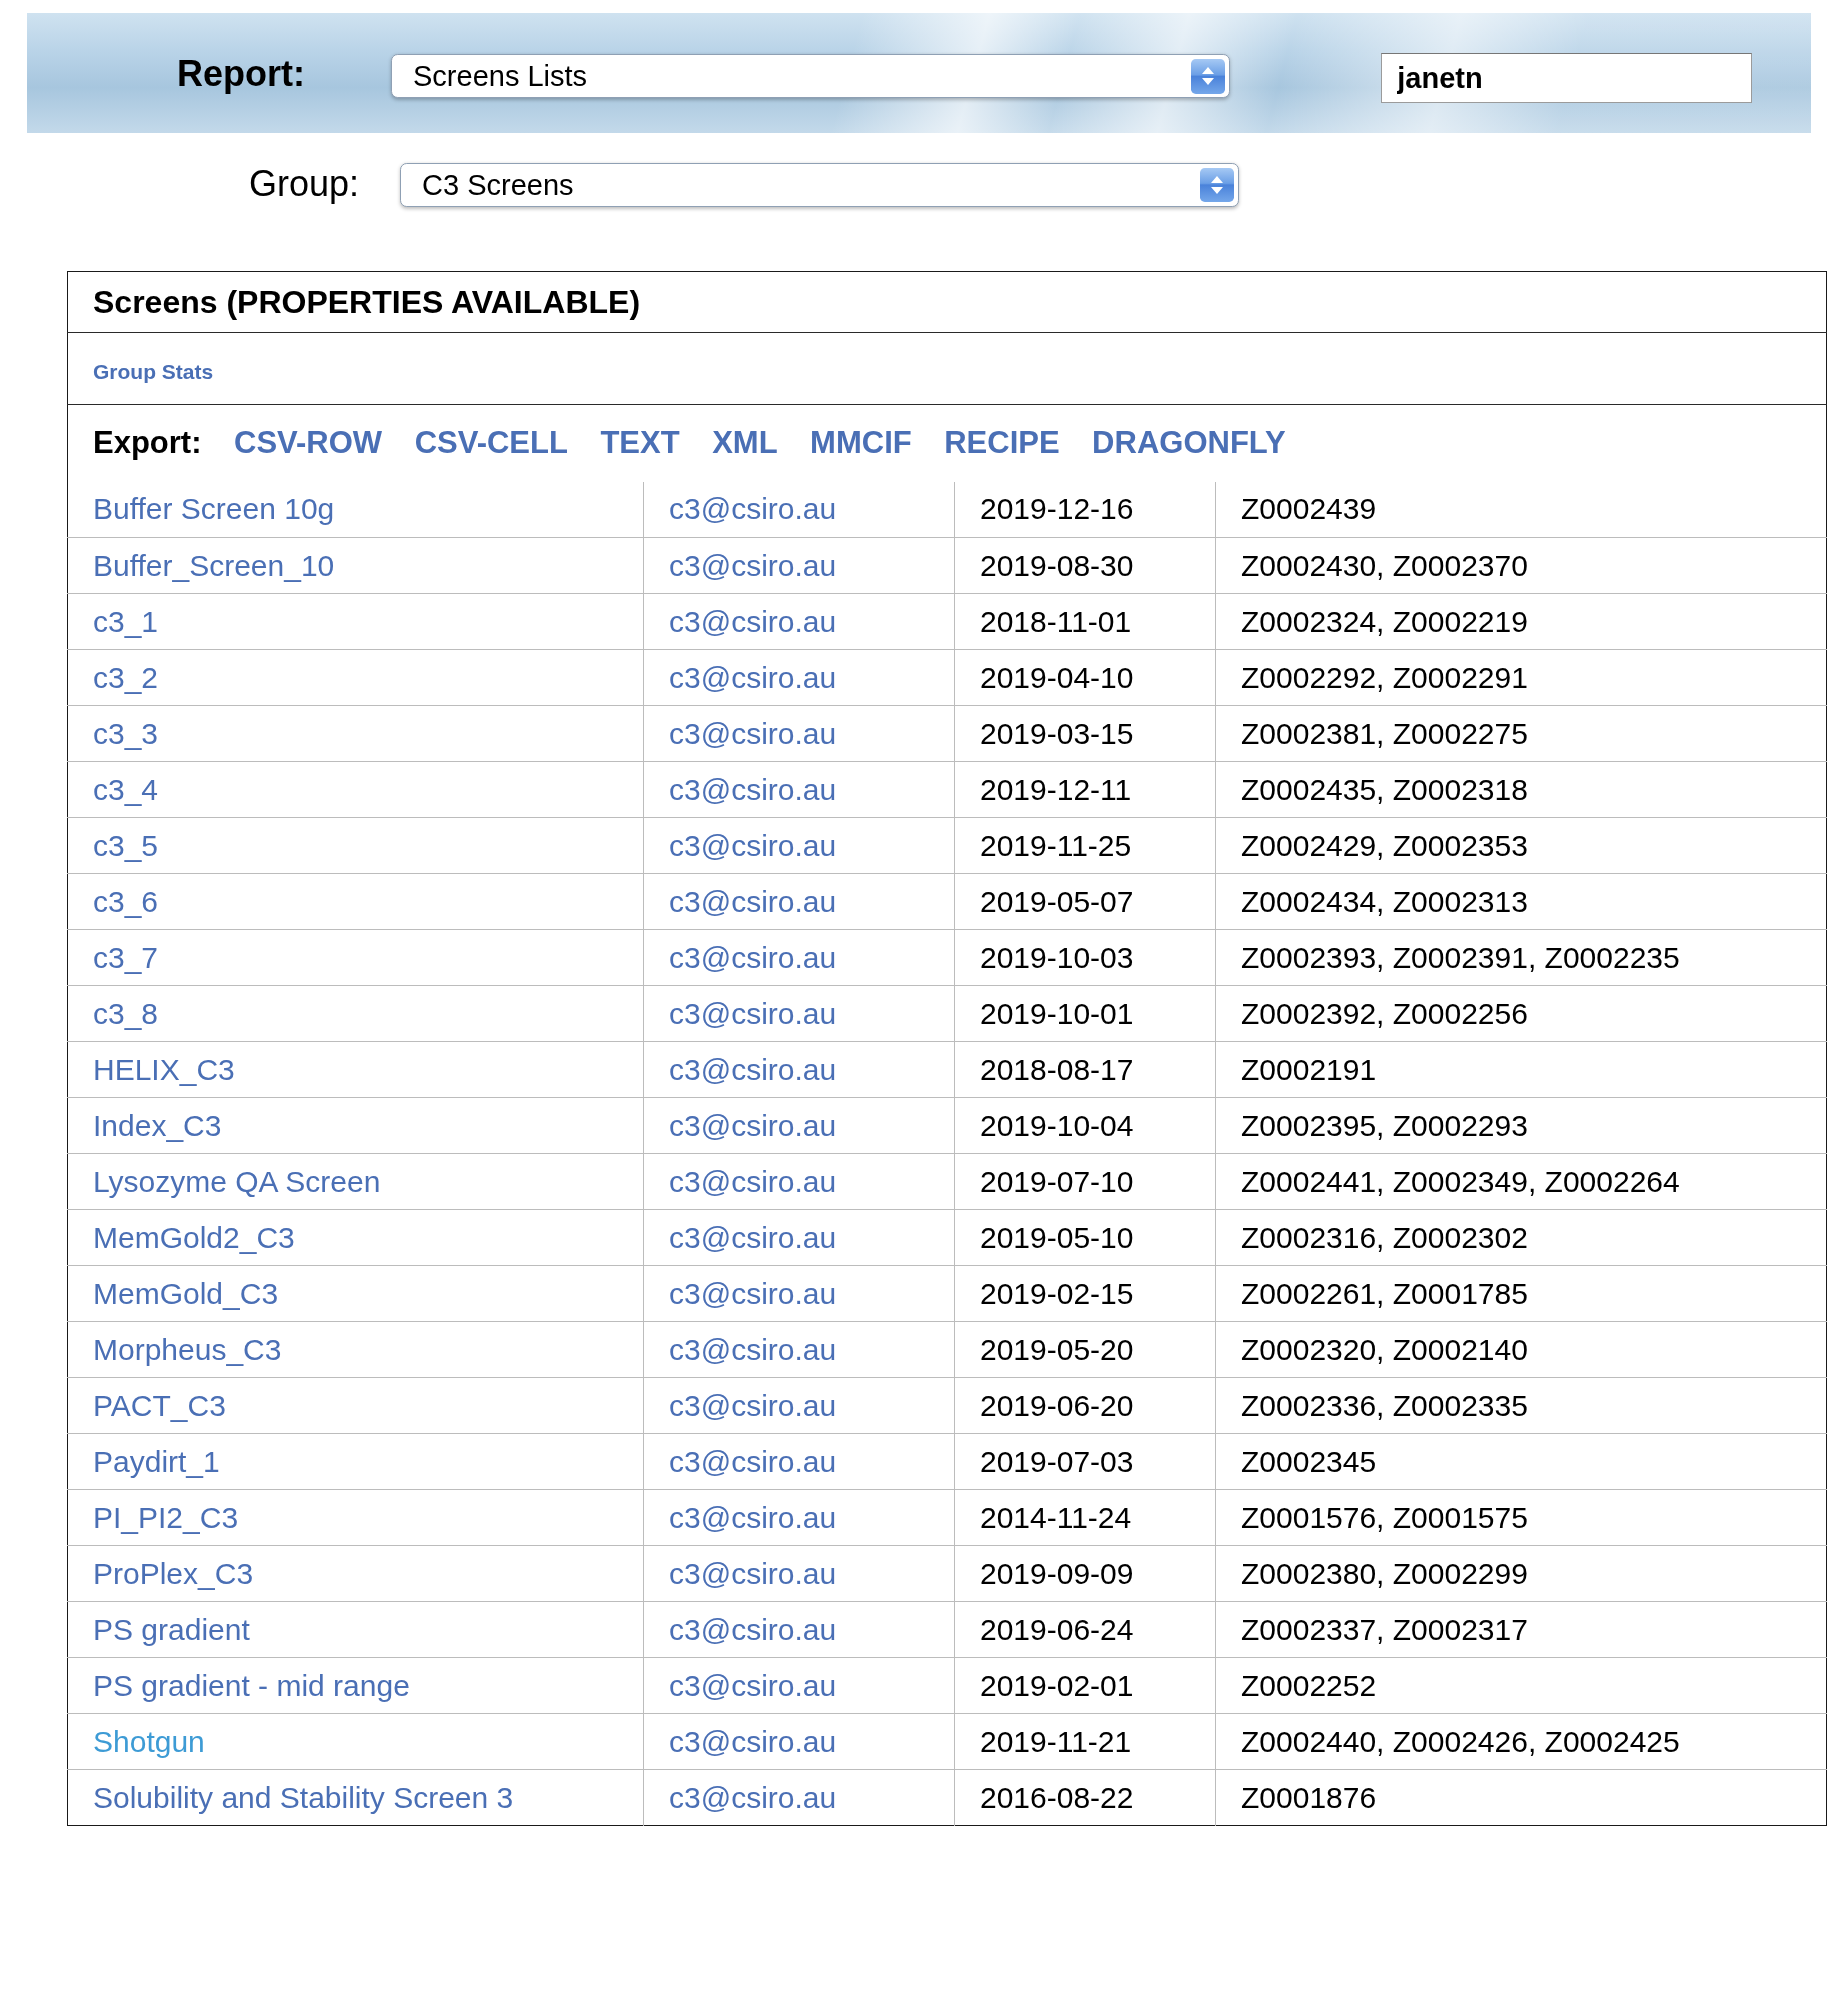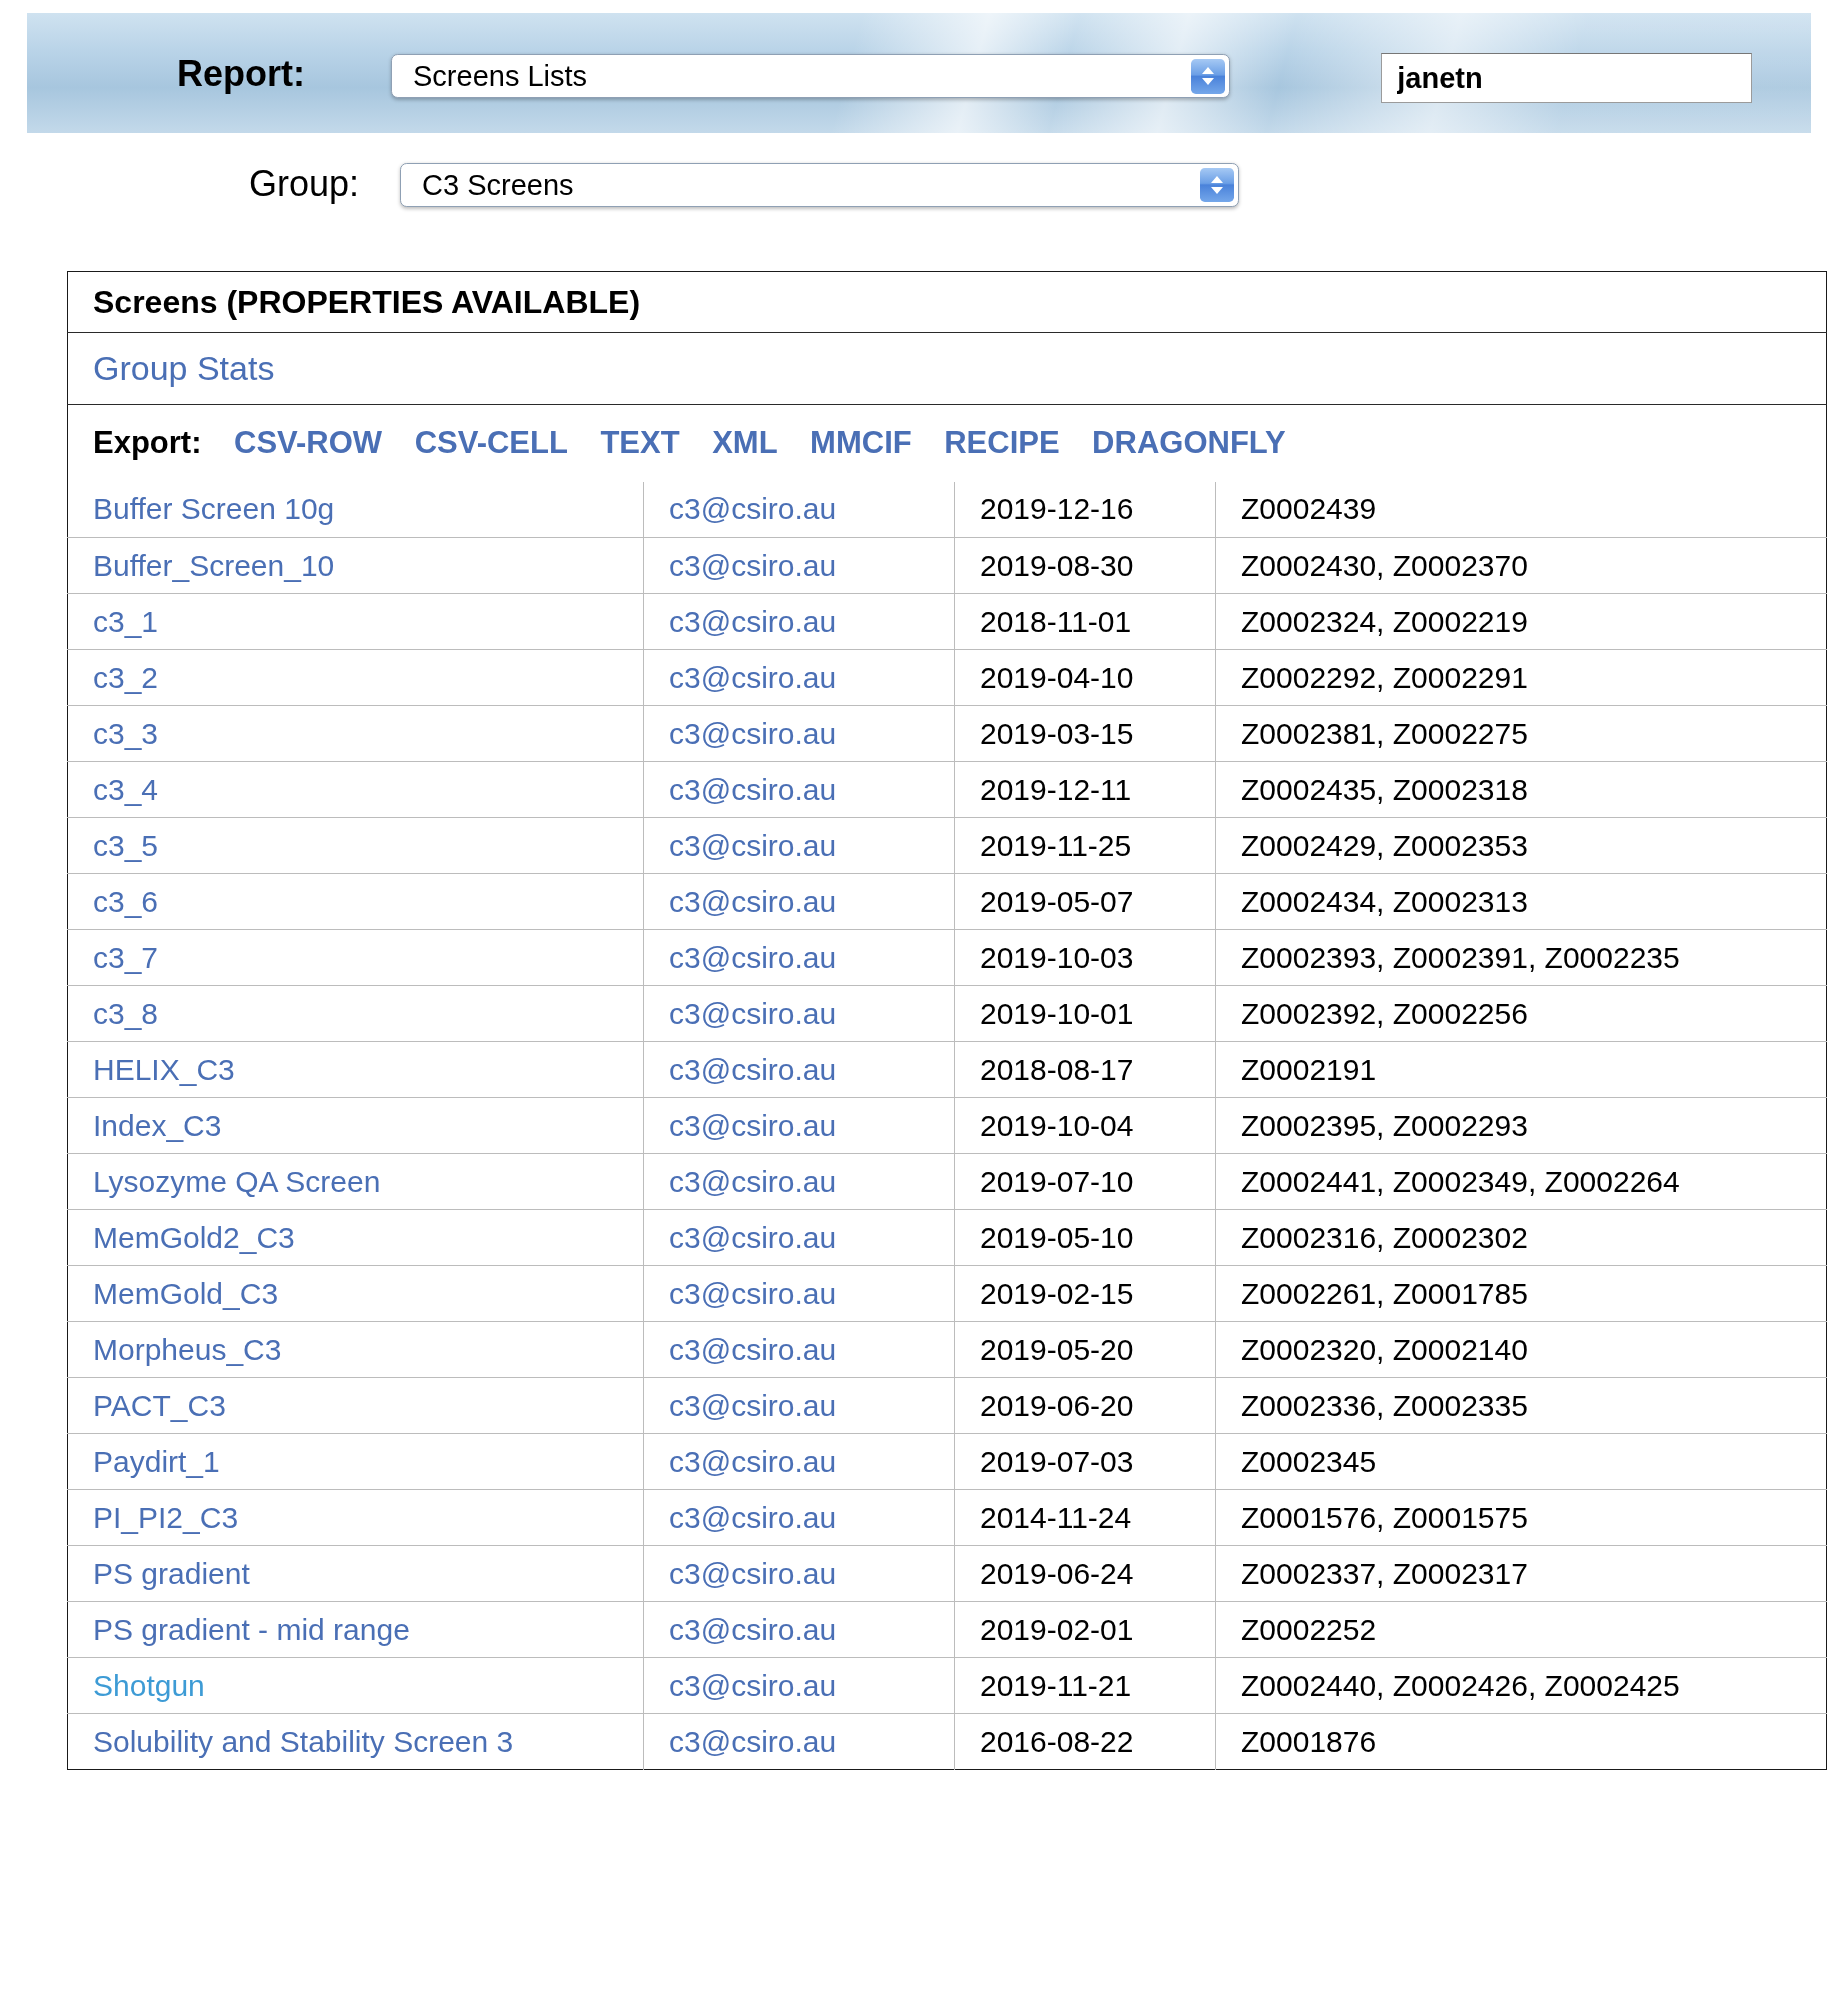--- a/index.html
+++ b/index.html
@@ -68,21 +68,21 @@
                      border-bottom:1.9px solid #2a2a2a; border-right:1.9px solid #3a3a3a; }
   tr.head-row th:last-child { border-right:none; }
 
   tbody td { height:56px; font-size:30px; border-bottom:1px solid var(--border-light,#bcbcbc); border-right:1px solid var(--border-light,#bcbcbc); }
   tbody td:last-child { border-right:none; }
   tbody tr:last-child td { border-bottom:none;margin-top:24px; }
 
   a { text-decoration:none; }
   a.blue { color:var(--link-blue,#4a6fb5); }
   a.link-light { color:var(--link-light-blue,#3d9bd5); }
-  .bold-blue { font-weight:normal; font-size:34px; color:var(--link-blue,#4a6fb5); }
+  .bold-blue { font-weight:bold; font-size:21px; color:var(--link-blue,#4a6fb5); }
   .export-label { font-weight:bold; font-size:31px; color:#000; }
   .export-link { font-weight:bold; font-size:31px; color:var(--link-blue,#4a6fb5); margin-left:32.5px; }
   .c-date, .c-bar { color:#000; }
 </style>
 </head>
 <body>
 
 <div class="page">
 
   <div class="banner">
@@ -239,20 +239,26 @@
           <td class="c-date">2019-07-03</td>
           <td class="c-bar">Z0002345</td>
         </tr>
         <tr>
           <td class="c-name"><a href="#" class="blue">PI_PI2_C3</a></td>
           <td class="c-owner"><a href="#" class="blue">c3@csiro.au</a></td>
           <td class="c-date">2014-11-24</td>
           <td class="c-bar">Z0001576, Z0001575</td>
         </tr>
         <tr>
+          <td class="c-name"><a href="#" class="blue">ProPlex_C3</a></td>
+          <td class="c-owner"><a href="#" class="blue">c3@csiro.au</a></td>
+          <td class="c-date">2019-09-09</td>
+          <td class="c-bar">Z0002380, Z0002299</td>
+        </tr>
+        <tr>
           <td class="c-name"><a href="#" class="blue">PS gradient</a></td>
           <td class="c-owner"><a href="#" class="blue">c3@csiro.au</a></td>
           <td class="c-date">2019-06-24</td>
           <td class="c-bar">Z0002337, Z0002317</td>
         </tr>
         <tr>
           <td class="c-name"><a href="#" class="blue">PS gradient - mid range</a></td>
           <td class="c-owner"><a href="#" class="blue">c3@csiro.au</a></td>
           <td class="c-date">2019-02-01</td>
           <td class="c-bar">Z0002252</td>

